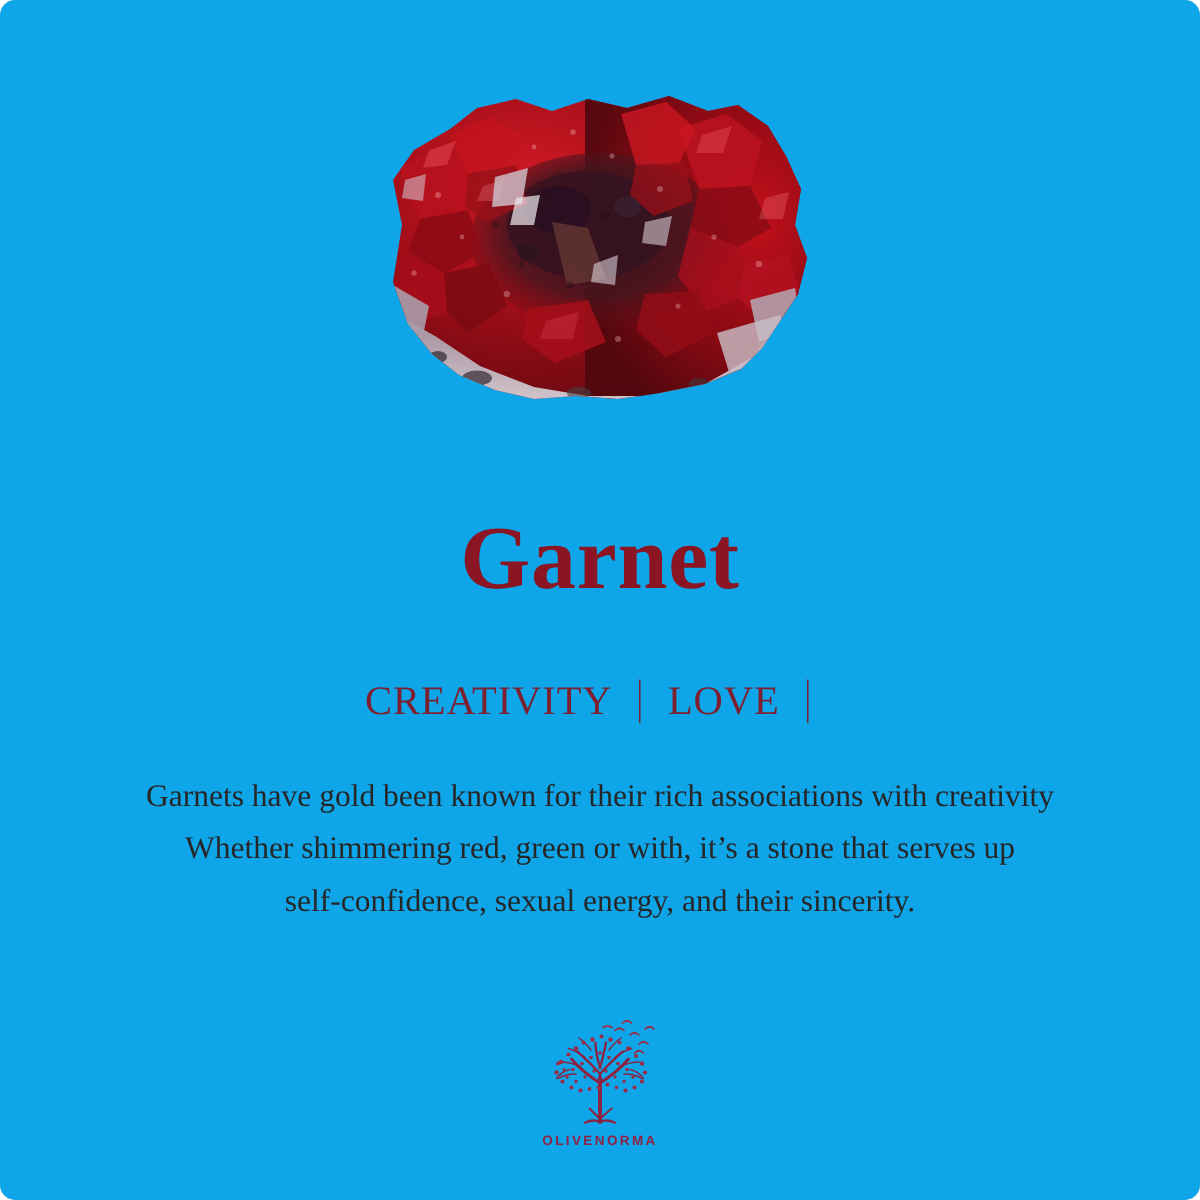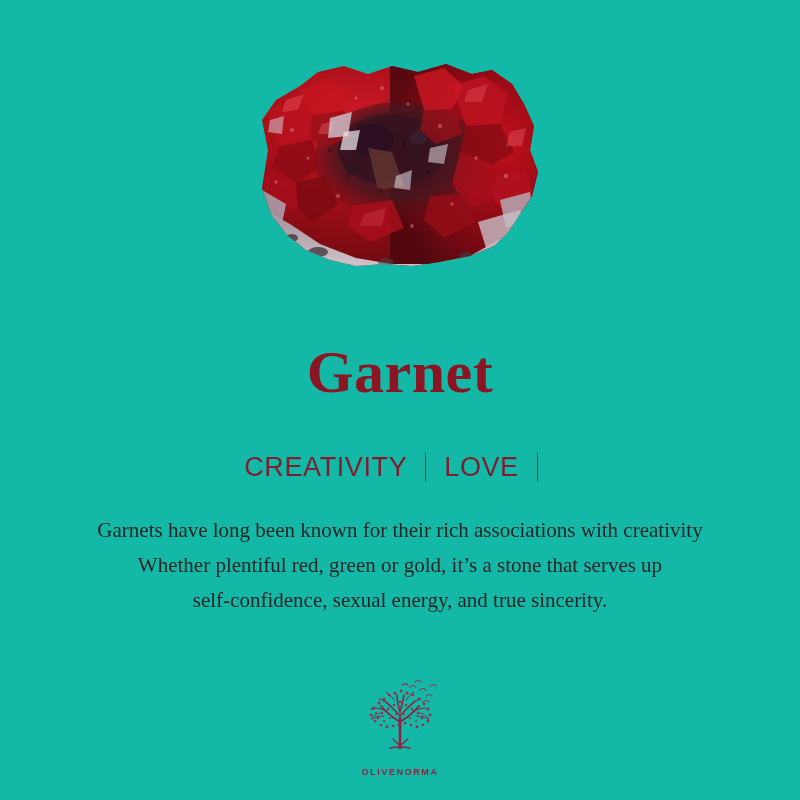--- a/index.html
+++ b/index.html
@@ -87,36 +87,35 @@
 
   
   .logo-block {
     position: absolute;
     left: 0;
     right: 0;
     top: 678px;
     display: flex;
     flex-direction: column;
     align-items: center;
-    gap: 12px;
   }
   .logo-mark { width: 92px; height: 74px; display: block; }
   .logo-word {
     font-family: "Liberation Sans", sans-serif;
     font-size: 9px;
     font-weight: 700;
     letter-spacing: 1.6px;
     margin-top: 3px;
     text-align: center;
   }
 </style>
 </head>
 <body>
 
-<div class="page" style="background: #14b8a6;">
+<div class="page" style="background: #0ea5e9; border-radius: 10px;">
 
   <div class="stone-wrap">
     <svg class="stone-svg" viewBox="0 0 800 300" preserveAspectRatio="xMidYMid meet" aria-hidden="true">
       <defs>
         <radialGradient id="gRedA" cx="35%" cy="30%" r="75%">
           <stop offset="0%" stop-color="#d11a26"></stop>
           <stop offset="45%" stop-color="#a30e18"></stop>
           <stop offset="100%" stop-color="#5e080f"></stop>
         </radialGradient>
         <radialGradient id="gRedB" cx="70%" cy="40%" r="70%">
@@ -215,31 +214,31 @@
             <circle cx="428" cy="172" r="2.1"></circle>
           <circle cx="380" cy="190" r="2.3"></circle>
             <circle cx="348" cy="176" r="1.9"></circle>
         </g>
       </g>
     </svg>
   </div>
 
   <h1 class="title" style="color: rgb(139, 21, 35);">Garnet</h1>
 
-  <div class="subtitle" style="color: rgb(125, 31, 46);">
+  <div class="subtitle" style="color: rgb(125, 31, 46); font-family: Liberation Serif, serif;">
     <span class="kw">CREATIVITY</span>
     <span class="sep"></span>
     <span class="kw">LOVE</span>
     <span class="sep"></span>
   </div>
 
   <p class="body-copy" style="color: rgb(38, 38, 38);">
-    <span class="ln">Garnets have long been known for their rich associations with creativity</span>
-    <span class="ln">Whether plentiful red, green or gold, it’s a stone that serves up</span>
-    <span class="ln">self-confidence, sexual energy, and true sincerity.</span>
+    <span class="ln">Garnets have gold been known for their rich associations with creativity</span>
+    <span class="ln">Whether shimmering red, green or with, it’s a stone that serves up</span>
+    <span class="ln">self-confidence, sexual energy, and their sincerity.</span>
   </p>
 
   <div class="logo-block">
     <svg class="logo-mark" viewBox="0 0 92 74" aria-hidden="true">
       <g stroke="#8e2240" fill="none" stroke-linecap="round">
 
         <path d="M46,70 L46,40" stroke-width="2.6"></path>
         <path d="M46,70 C42,68 39,69 36,70.5" stroke-width="1.6"></path>
         <path d="M46,70 C50,68 53,69 56,70.5" stroke-width="1.6"></path>
         <path d="M46,68 C43,65 41,63 39,61" stroke-width="1.3"></path>

